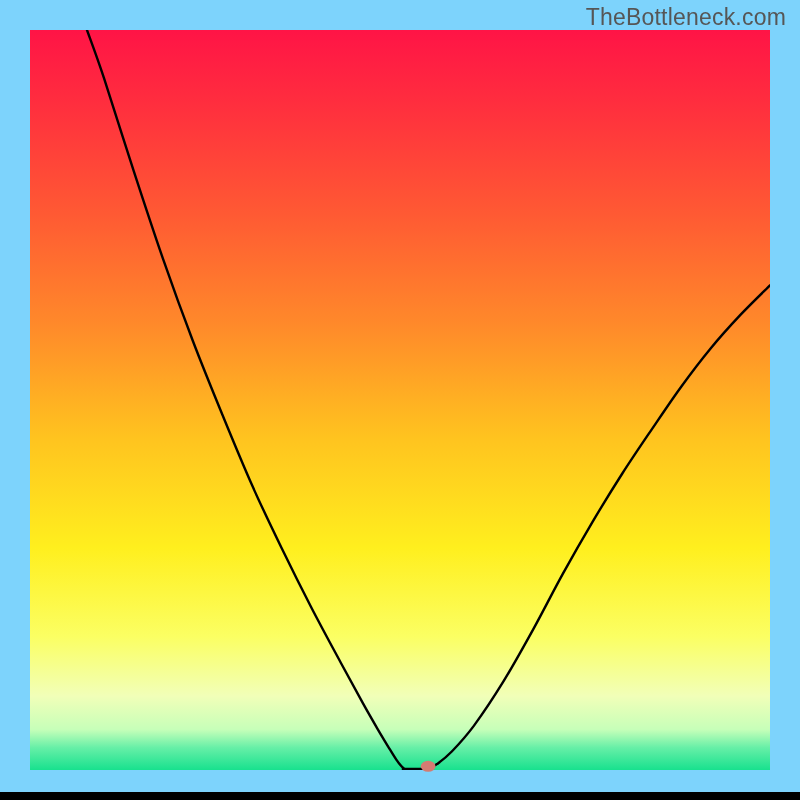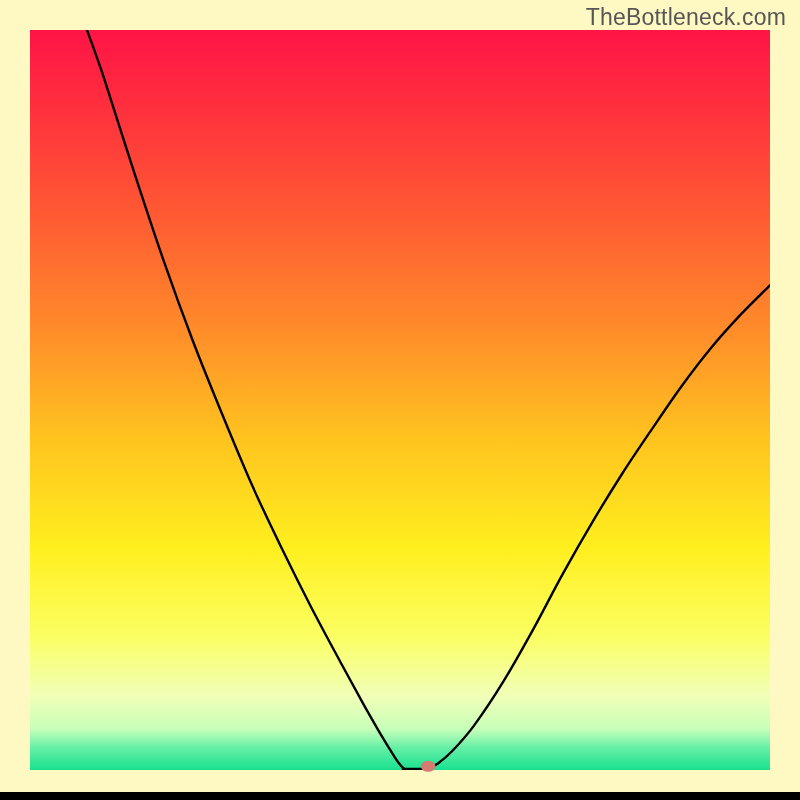--- a/index.html
+++ b/index.html
@@ -7,21 +7,21 @@
     padding: 0;
     width: 800px;
     height: 800px;
     background: #000;
     overflow: hidden;
   }
   .frame {
     position: relative;
     width: 800px;
     height: 792px;
-    background: #fef9c3;
+    background: #7dd3fc;
   }
   .watermark {
     position: absolute;
     top: 4px;
     right: 14px;
     font-family: Arial, Helvetica, sans-serif;
     font-size: 23px;
     color: #565656;
     letter-spacing: 0.2px;
     font-weight: 500;

